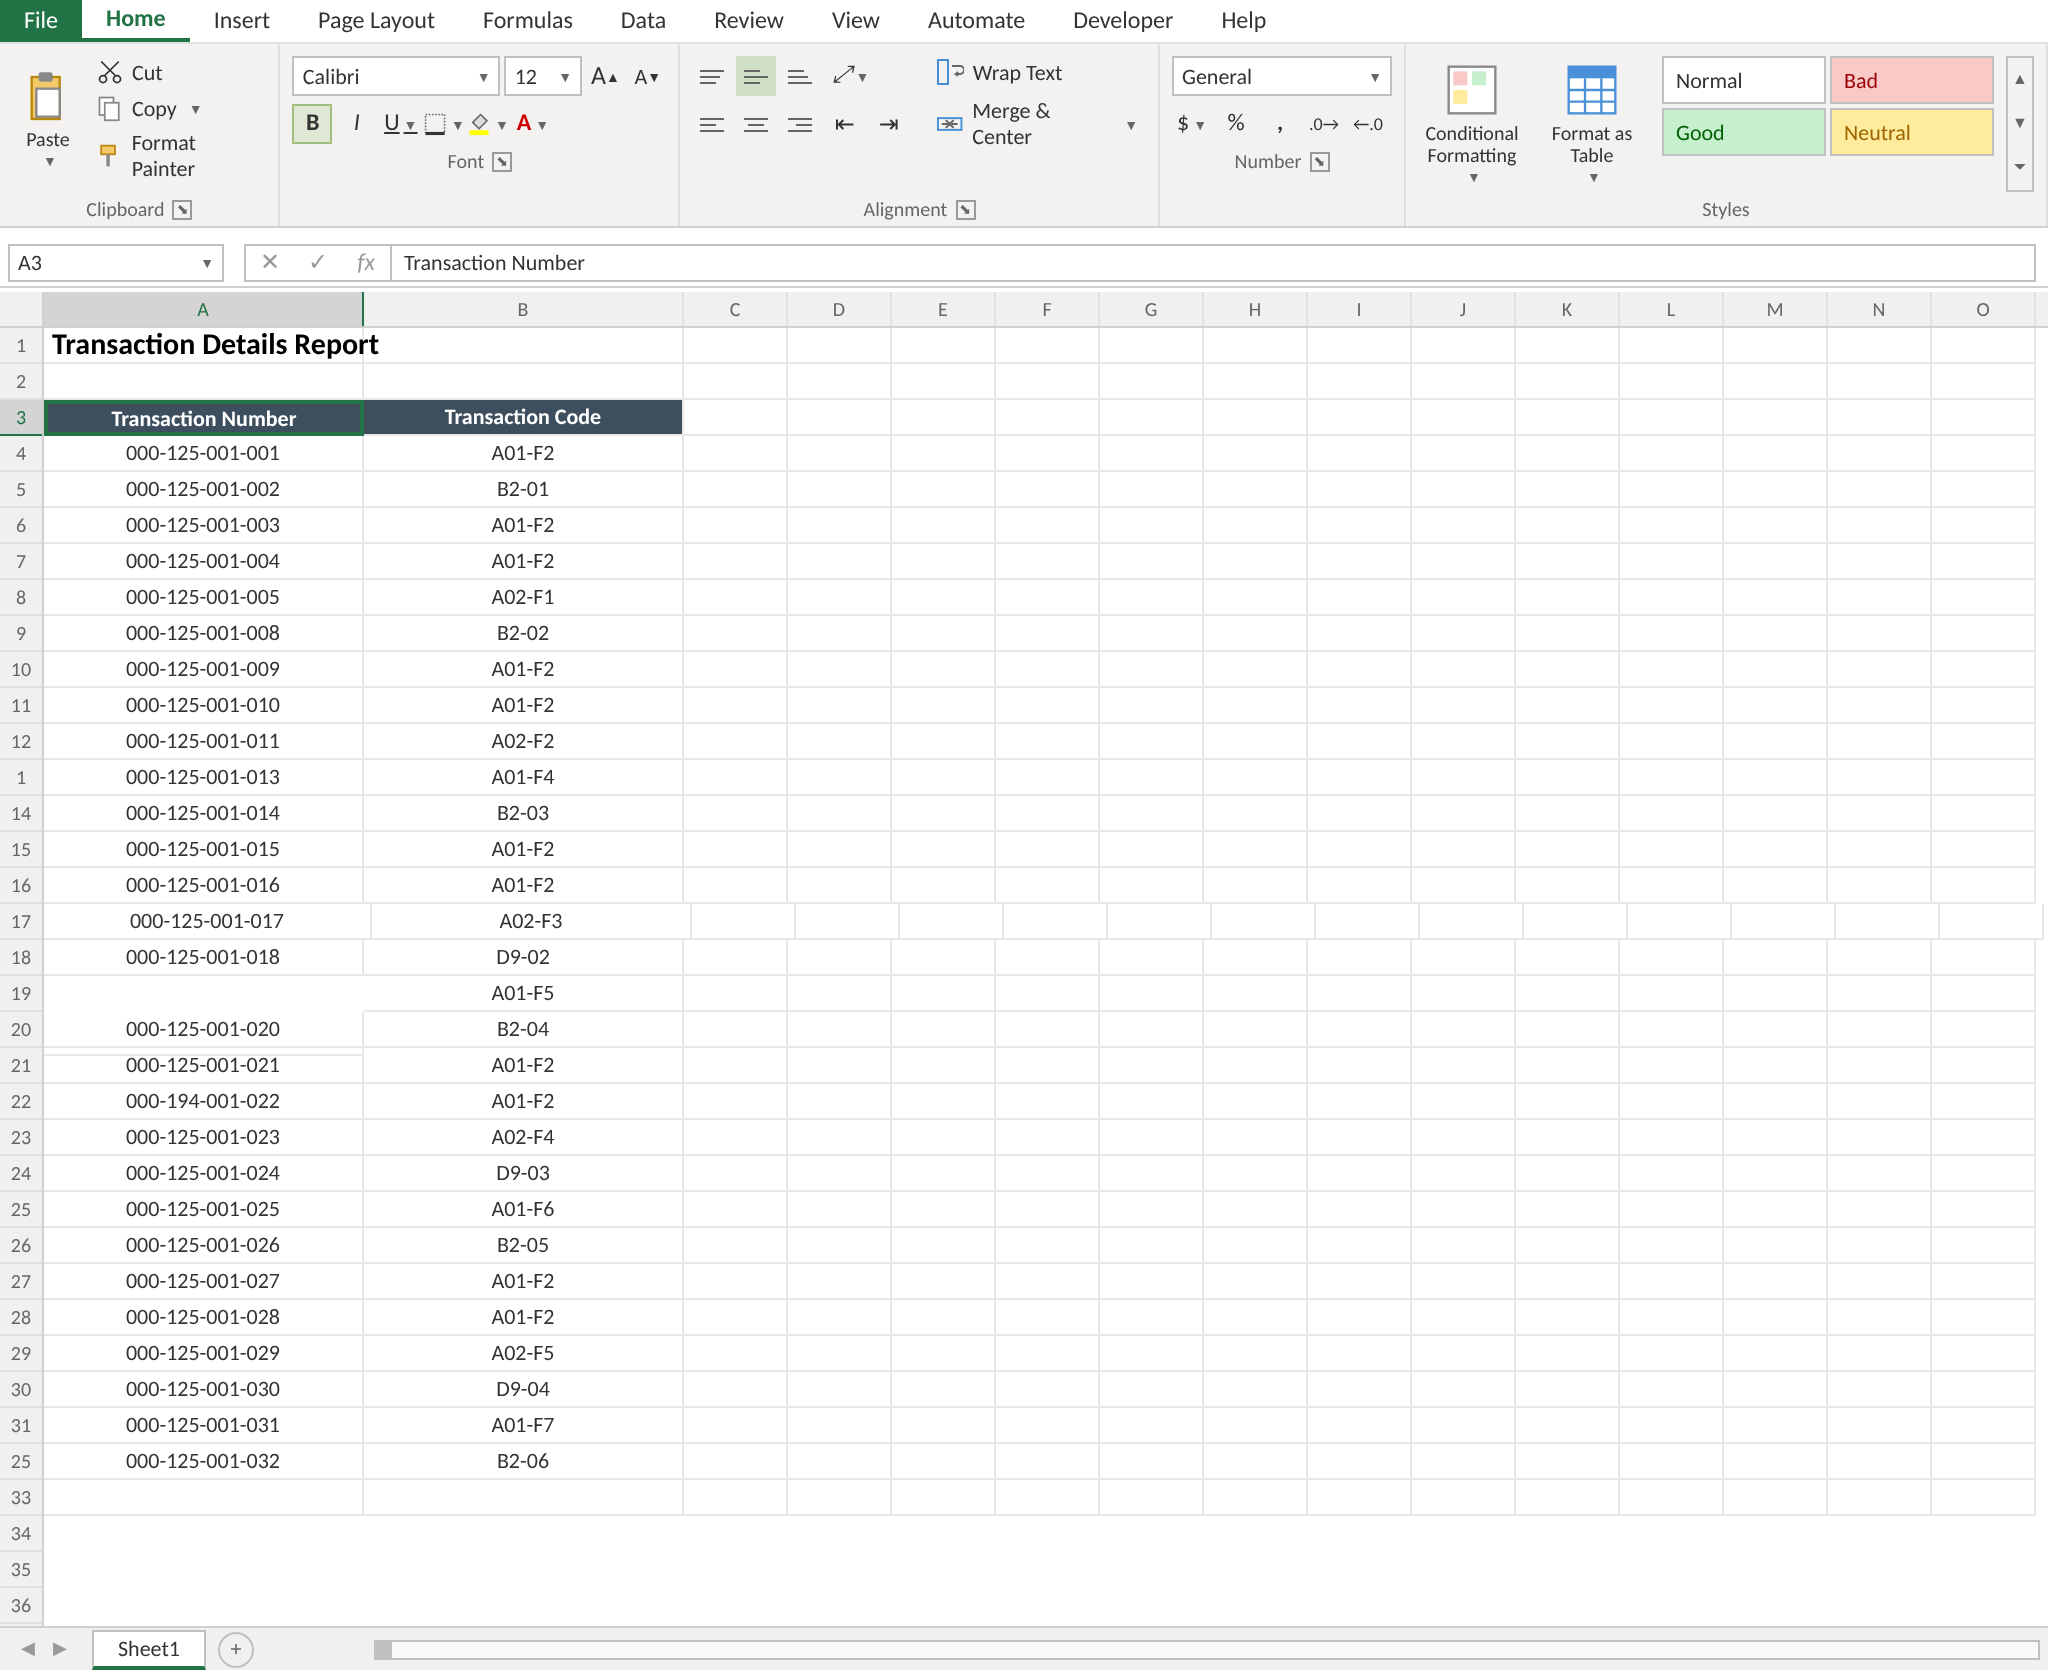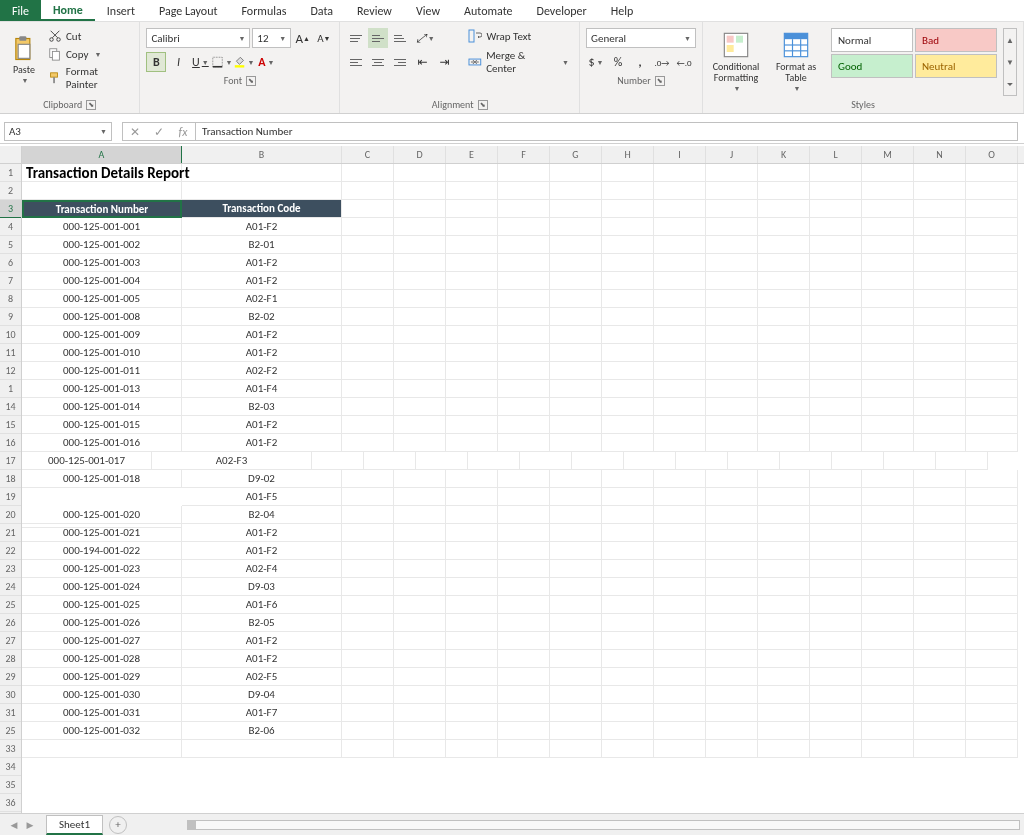--- a/index.html
+++ b/index.html
@@ -692,21 +692,21 @@
           <div class="cell" style="width: 52px;"></div>
           <div class="cell" style="width: 52px;"></div>
           <div class="cell" style="width: 52px;"></div>
           <div class="cell" style="width: 52px;"></div>
           <div class="cell" style="width: 52px;"></div>
           <div class="cell" style="width: 52px;"></div>
           <div class="cell" style="width: 52px;"></div>
           <div class="cell" style="width: 52px;"></div>
         </div>
         <div class="grid-row">
-          <div class="cell data-cell" style="width: 130px;">000-125-001-017</div>
+          <div class="cell data-cell" style="width: 164px;">000-125-001-017</div>
           <div class="cell data-cell" style="width: 160px;">A02-F3</div>
           <div class="cell" style="width: 52px;"></div>
           <div class="cell" style="width: 52px;"></div>
           <div class="cell" style="width: 52px;"></div>
           <div class="cell" style="width: 52px;"></div>
           <div class="cell" style="width: 52px;"></div>
           <div class="cell" style="width: 52px;"></div>
           <div class="cell" style="width: 52px;"></div>
           <div class="cell" style="width: 52px;"></div>
           <div class="cell" style="width: 52px;"></div>

